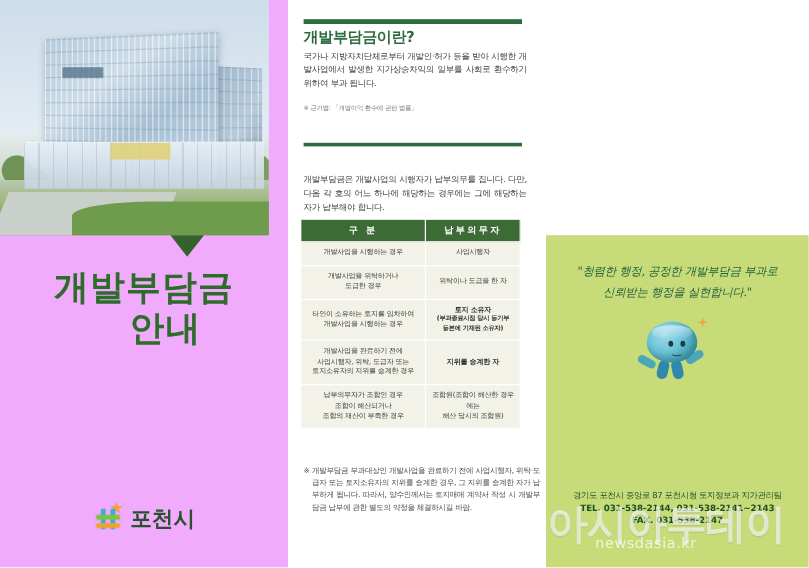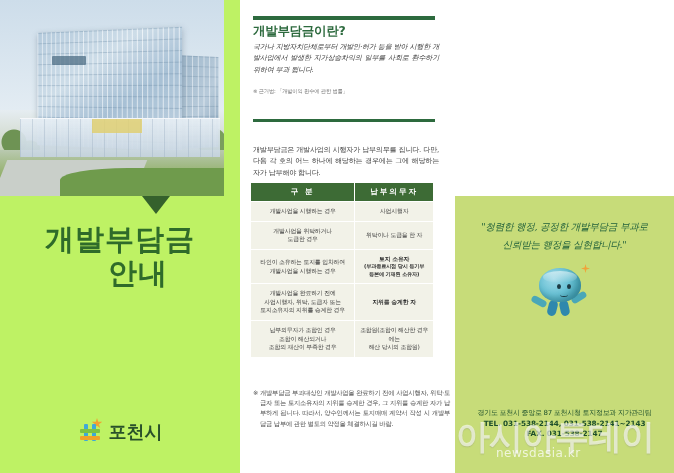--- a/index.html
+++ b/index.html
@@ -19,21 +19,21 @@
     width: 674px;
     height: 473px;
     background: #ffffff;
   }
 
   
   #left-panel {
     position: absolute;
     left: 0; top: 0;
     width: 240px; height: 473px;
-    background: #bef264;
+    background: #f0abfc;
     overflow: hidden;
   }
   #building-photo {
     position: absolute;
     left: 0; top: 0;
     width: 224px; height: 196px;
     background:
       linear-gradient(to bottom, #cfe0ee 0%, #d9e6f1 38%, #e7eef4 55%, #cfd8c8 74%, #93b06a 88%, #7ba356 100%);
     overflow: hidden;
   }
@@ -165,21 +165,21 @@
     letter-spacing:-0.25px;
     text-align:justify;
   }
   .foot-note{
     position:absolute;
     font-size:5.3px; color:#7a7a7a; line-height:1.5; letter-spacing:-0.2px;
   }
 
   #sec1-bar{ position:absolute; left:253px; top:16px; }
   #sec1-head{ left:253px; top:23px; }
-  #sec1-body{ left:253px; top:41px; width:186px;font-style:italic; }
+  #sec1-body{ left:253px; top:41px; width:186px; }
   #sec1-note{ left:253px; top:88px; width:186px; }
 
   #sec2-bar{ position:absolute; left:253px; top:119px; }
   #sec2-head{ left:253px; top:126px; }
   #sec2-body{ left:253px; top:144px; width:186px; }
 
   
   #duty-table{
     position:absolute; left:250px; top:182px;
     width:184px;

